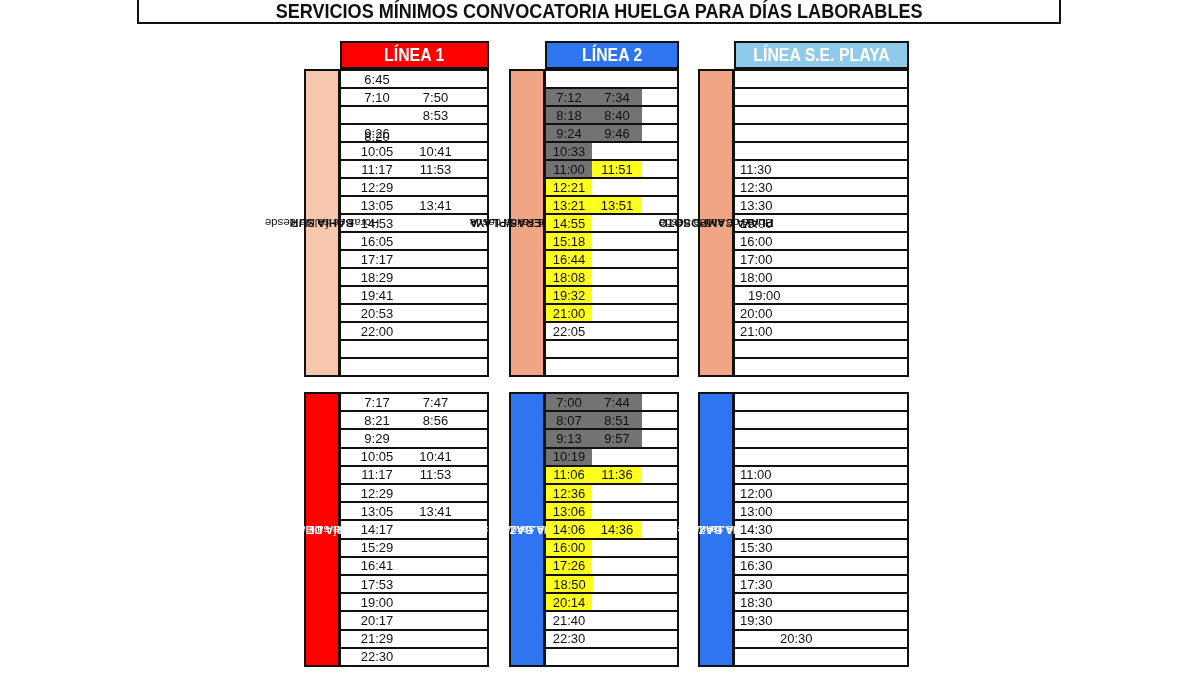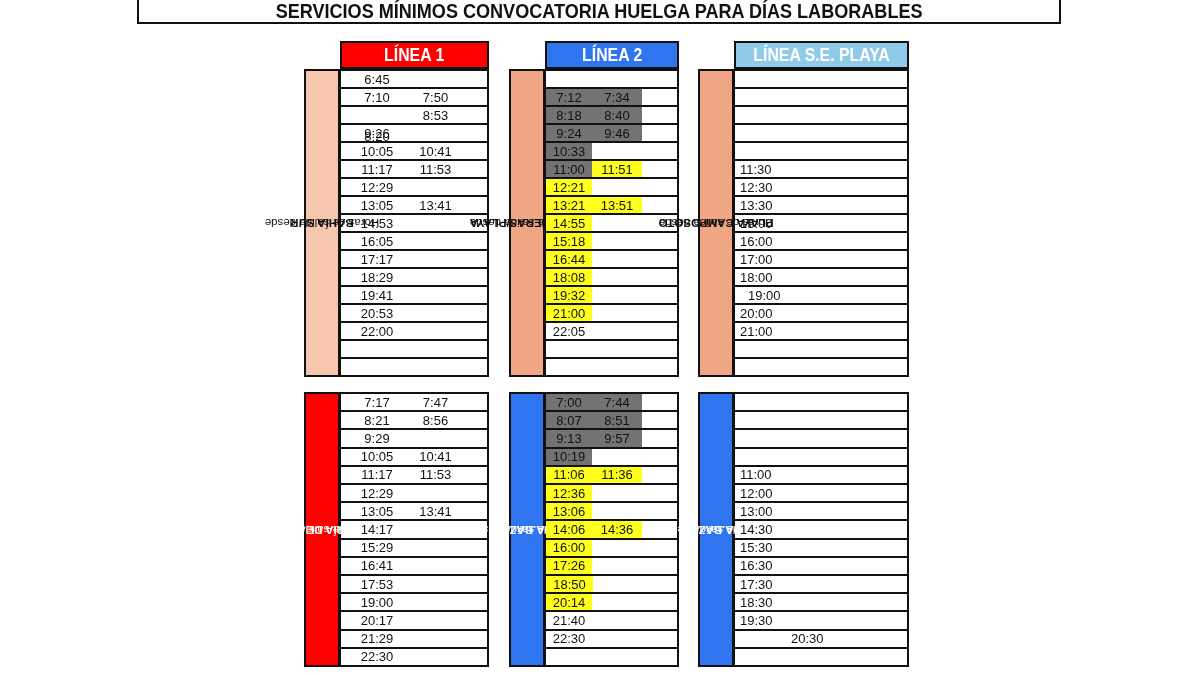--- a/index.html
+++ b/index.html
@@ -447,19 +447,19 @@
       <div class="row">
         <div class="cell t-left" style="left: 0px; width: 100%;">17:30</div>
       </div>
       <div class="row">
         <div class="cell t-left" style="left: 0px; width: 100%;">18:30</div>
       </div>
       <div class="row">
         <div class="cell t-left" style="left: 0px; width: 100%;">19:30</div>
       </div>
       <div class="row">
-        <div class="cell t-left" style="left: 15px; width: 100%; padding-left: 41px;">20:30</div>
+        <div class="cell t-left" style="left: 4px; width: 100%; padding-left: 41px;">20:30</div>
       </div>
       <div class="row">
         <div class="cell t-left" style="left: 0px; width: 100%;"></div>
       </div>
     </div>
 </div>
 
 </body></html>

